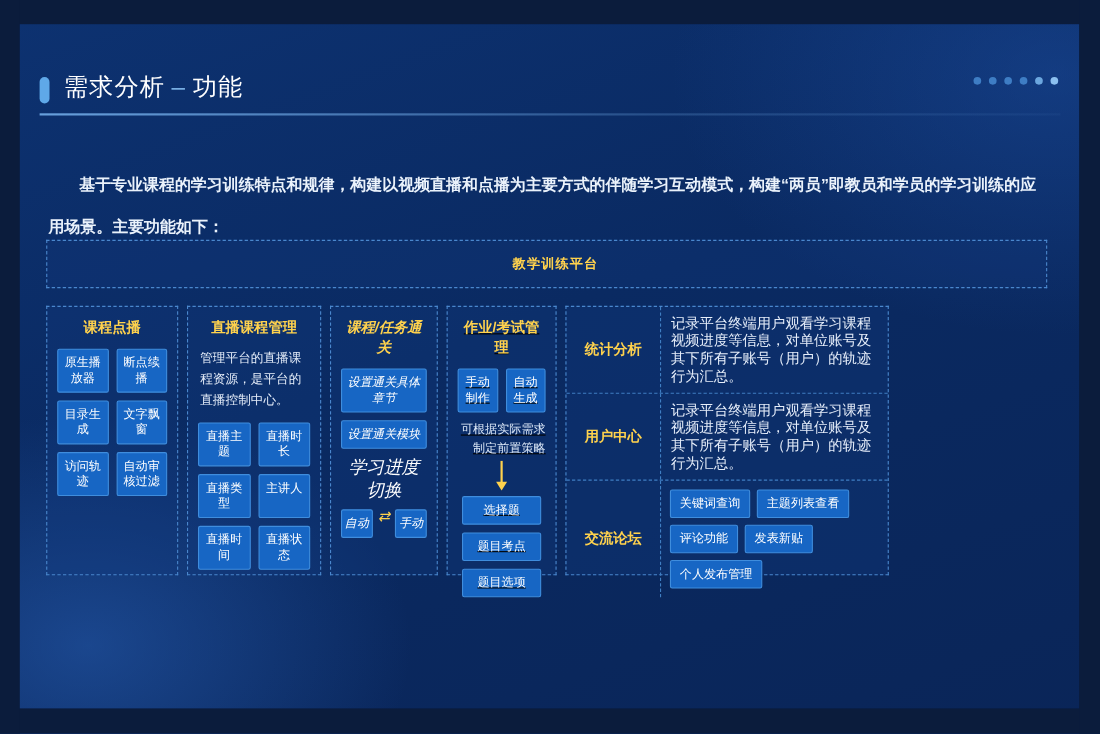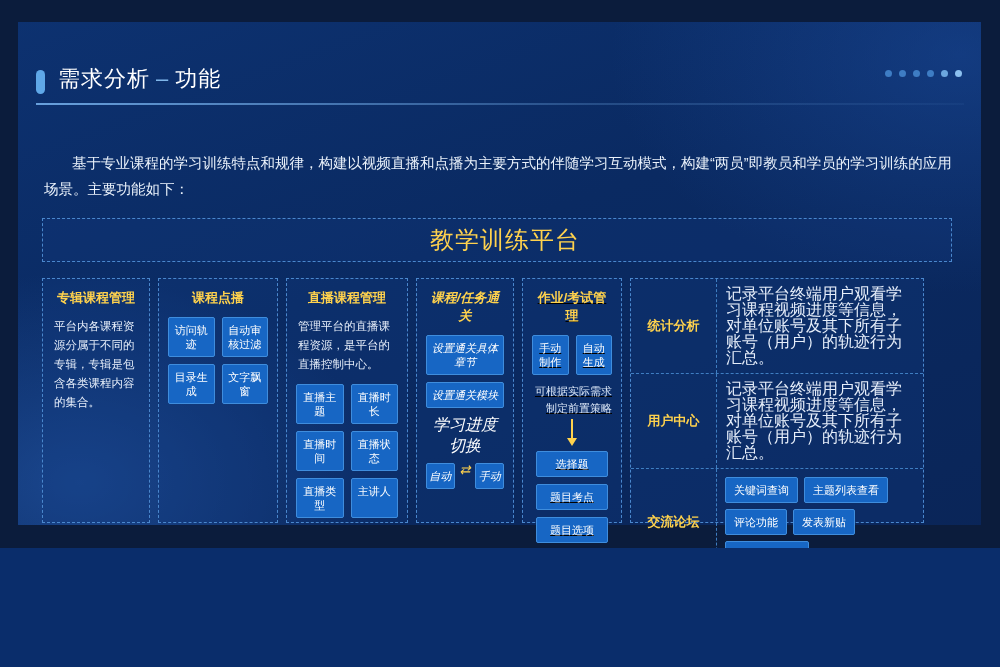--- a/index.html
+++ b/index.html
@@ -5,21 +5,21 @@
   * { box-sizing: border-box; }
   html, body { margin: 0; padding: 0; }
   body {
     width: 1000px; height: 667px;
     background: #0a2d6b;
     font-family: "Liberation Sans", sans-serif;
     overflow: hidden;
   }
   #slide {
     position: relative;
-    width: 1000px; height: 548px;
+    width: 1000px; height: 667px;
     background:
       radial-gradient(ellipse 420px 300px at 8% 88%, rgba(40,95,180,0.55) 0%, rgba(10,45,107,0) 70%),
       radial-gradient(ellipse 500px 340px at 96% 10%, rgba(30,80,165,0.45) 0%, rgba(10,45,107,0) 70%),
       linear-gradient(160deg, #0d3271 0%, #0a2a62 45%, #0a2558 100%);
     overflow: hidden;
   }
   
   .frame-top, .frame-bottom {
     position: absolute; left: 0; width: 1000px; height: 22px;
     background: #0b1c3c;
@@ -58,33 +58,34 @@
   .dots i {
     display: block; width: 7px; height: 7px; border-radius: 50%;
     background: #3e7dc4;
   }
   .dots i:nth-child(5) { background: #6ca7df; }
   .dots i:nth-child(6) { background: #8cc0ef; }
 
   
   .intro {
     position: absolute; left: 44px; top: 150px; width: 912px;
-    color: #eaf2fb; font-size: 14.5px; line-height: 26px;
+    color: #eaf2fb; font-size: 14.5px; line-height: 38px;
     text-indent: 28px;
+    font-weight: bold;
   }
 
   
   .platform {
     position: absolute; left: 42px; top: 218px; width: 910px; height: 44px;
     border: 1px dashed #4a87cd;
     display: flex; align-items: center; justify-content: center;
     background: rgba(20,60,130,0.25);
   }
   .platform-label {
-    color: #ffd24d; font-size: 24px; font-weight: normal; letter-spacing: 1px; padding-left: 16px;
+    color: #ffd24d; font-size: 12px; font-weight: bold; letter-spacing: 1px; padding-left: 16px;
   }
 
   
   .columns {
     position: absolute; left: 42px; top: 278px; width: 910px; height: 245px;
     display: flex; gap: 8px;
   }
   .col {
     border: 1px dashed #4a87cd;
     background: rgba(18,58,126,0.35);
@@ -161,21 +162,21 @@
   .rrow:last-child { border-bottom: none; }
   .rrow-title {
     width: 86px; flex: none;
     display: flex; align-items: center; justify-content: center;
     color: #ffd24d; font-size: 13px; font-weight: bold;
     border-right: 1px dashed #3f7ec2;
     text-align: center;
   }
   .rrow-body {
     flex: 1; padding: 7px 9px;
-    color: #e6eefa; font-size: 16px; line-height: 16px;
+    color: #e6eefa; font-size: 13px; line-height: 16px;
     display: flex; align-items: center;
   }
   .rrow-chips {
     flex: 1; padding: 8px 8px;
     display: flex; flex-wrap: wrap; gap: 6px; align-content: center;
   }
   .rrow-chips .chip { padding: 5px 8px; font-size: 11px; }
 </style>
 </head>
 <body>
@@ -204,51 +205,51 @@
   </div>
 
   <div class="intro">基于专业课程的学习训练特点和规律，构建以视频直播和点播为主要方式的伴随学习互动模式，构建“两员”即教员和学员的学习训练的应用场景。主要功能如下：</div>
 
   <div class="platform">
     <div class="platform-label">教学训练平台</div>
   </div>
 
   <div class="columns">
 
-    <div class="col col-1">
-      <div class="col-head">专辑课程管理</div>
-      <div class="col-desc">平台内各课程资源分属于不同的专辑，专辑是包含各类课程内容的集合。</div>
-    </div>
 
     <div class="col col-2">
       <div class="col-head">课程点播</div>
       <div class="chip-row">
+        <div class="chip">原生播放器</div>
+        <div class="chip">断点续播</div>
+      </div>
+      <div class="chip-row">
+        <div class="chip">目录生成</div>
+        <div class="chip">文字飘窗</div>
+      </div>
+      <div class="chip-row">
         <div class="chip">访问轨迹</div>
         <div class="chip">自动审核过滤</div>
-      </div>
-      <div class="chip-row">
-        <div class="chip">目录生成</div>
-        <div class="chip">文字飘窗</div>
       </div>
     </div>
 
     <div class="col col-3">
       <div class="col-head">直播课程管理</div>
       <div class="col-desc" style="margin-bottom:10px;">管理平台的直播课程资源，是平台的直播控制中心。</div>
       <div class="chip-row">
         <div class="chip">直播主题</div>
         <div class="chip">直播时长</div>
       </div>
       <div class="chip-row">
+        <div class="chip">直播类型</div>
+        <div class="chip">主讲人</div>
+      </div>
+      <div class="chip-row">
         <div class="chip">直播时间</div>
         <div class="chip">直播状态</div>
-      </div>
-      <div class="chip-row">
-        <div class="chip">直播类型</div>
-        <div class="chip">主讲人</div>
       </div>
     </div>
 
     <div class="col col-4">
       <div class="col-head">课程/任务通关</div>
       <div class="chip chip-wide">设置通关具体章节</div>
       <div class="chip chip-wide">设置通关模块</div>
       <div class="switch-label">学习进度切换</div>
       <div class="switch-row">
         <div class="chip">自动</div>

